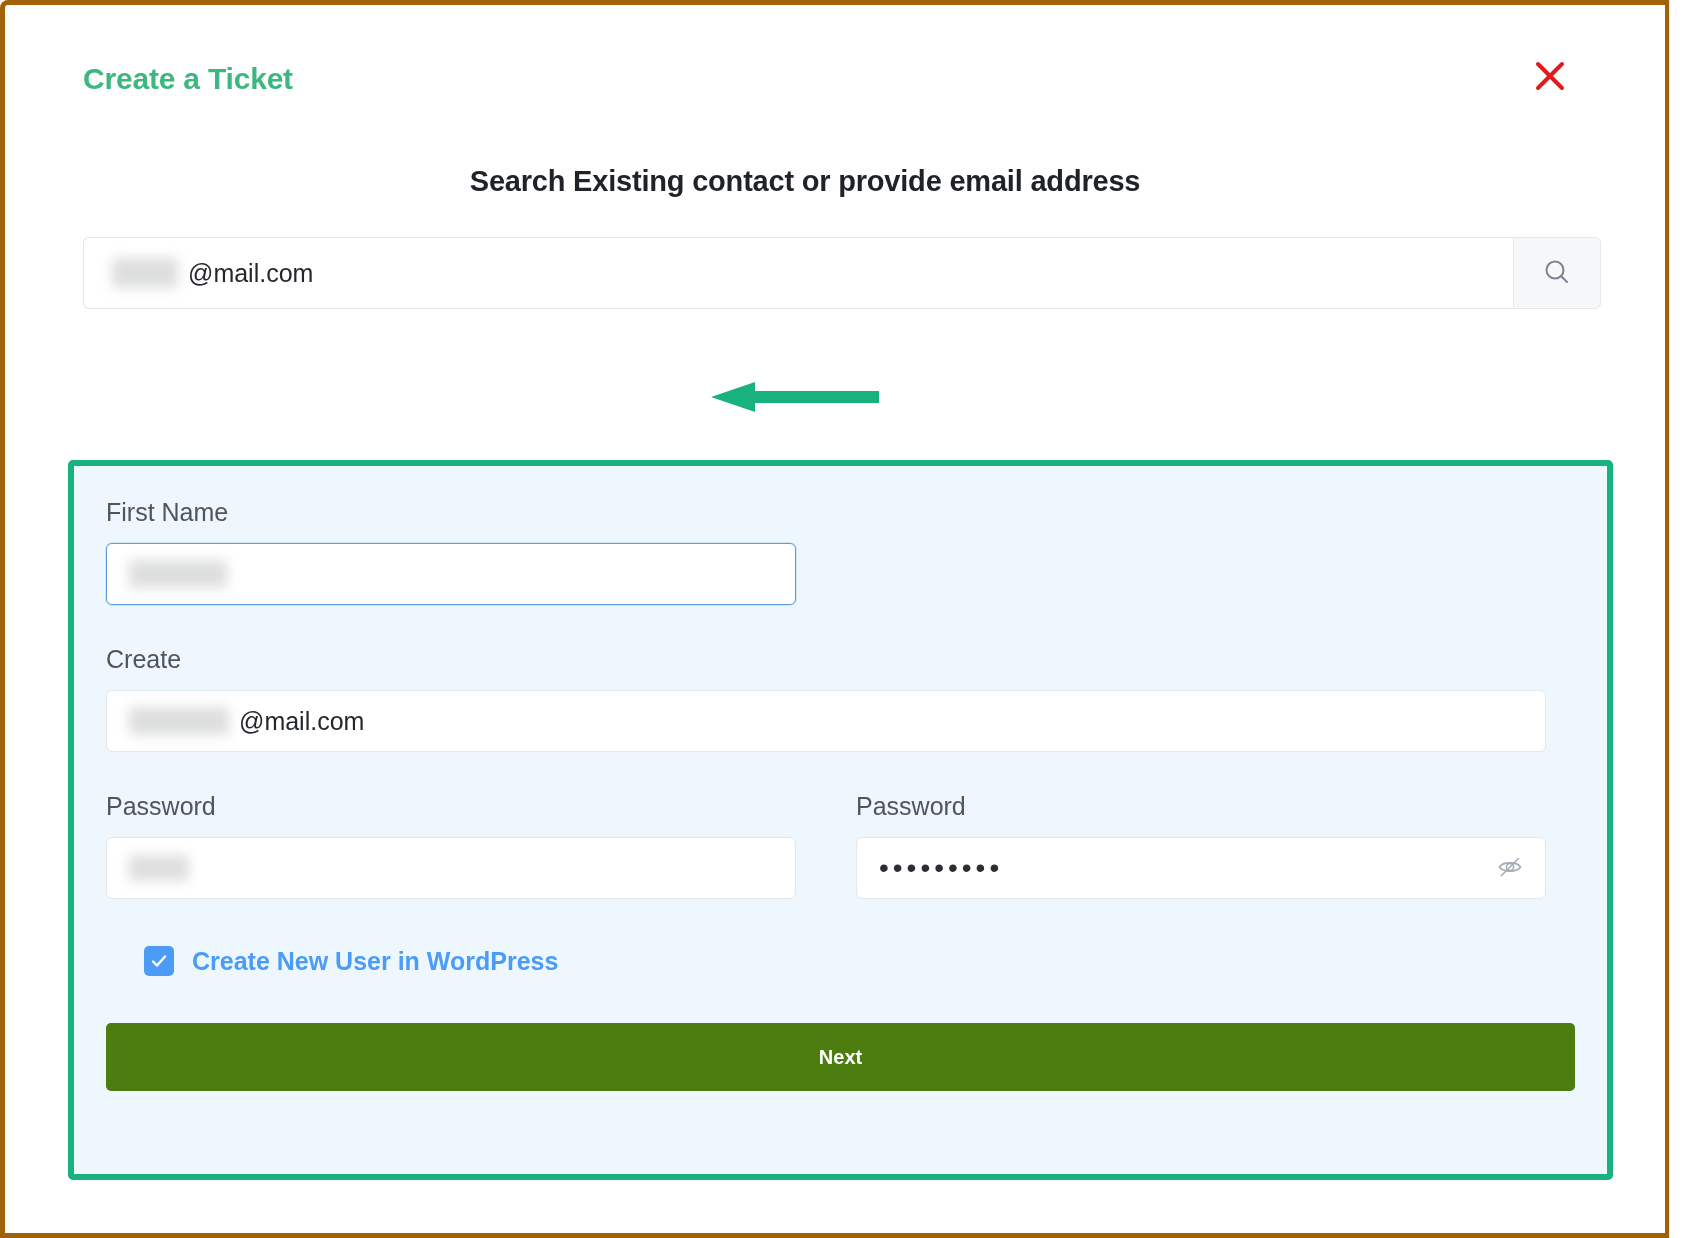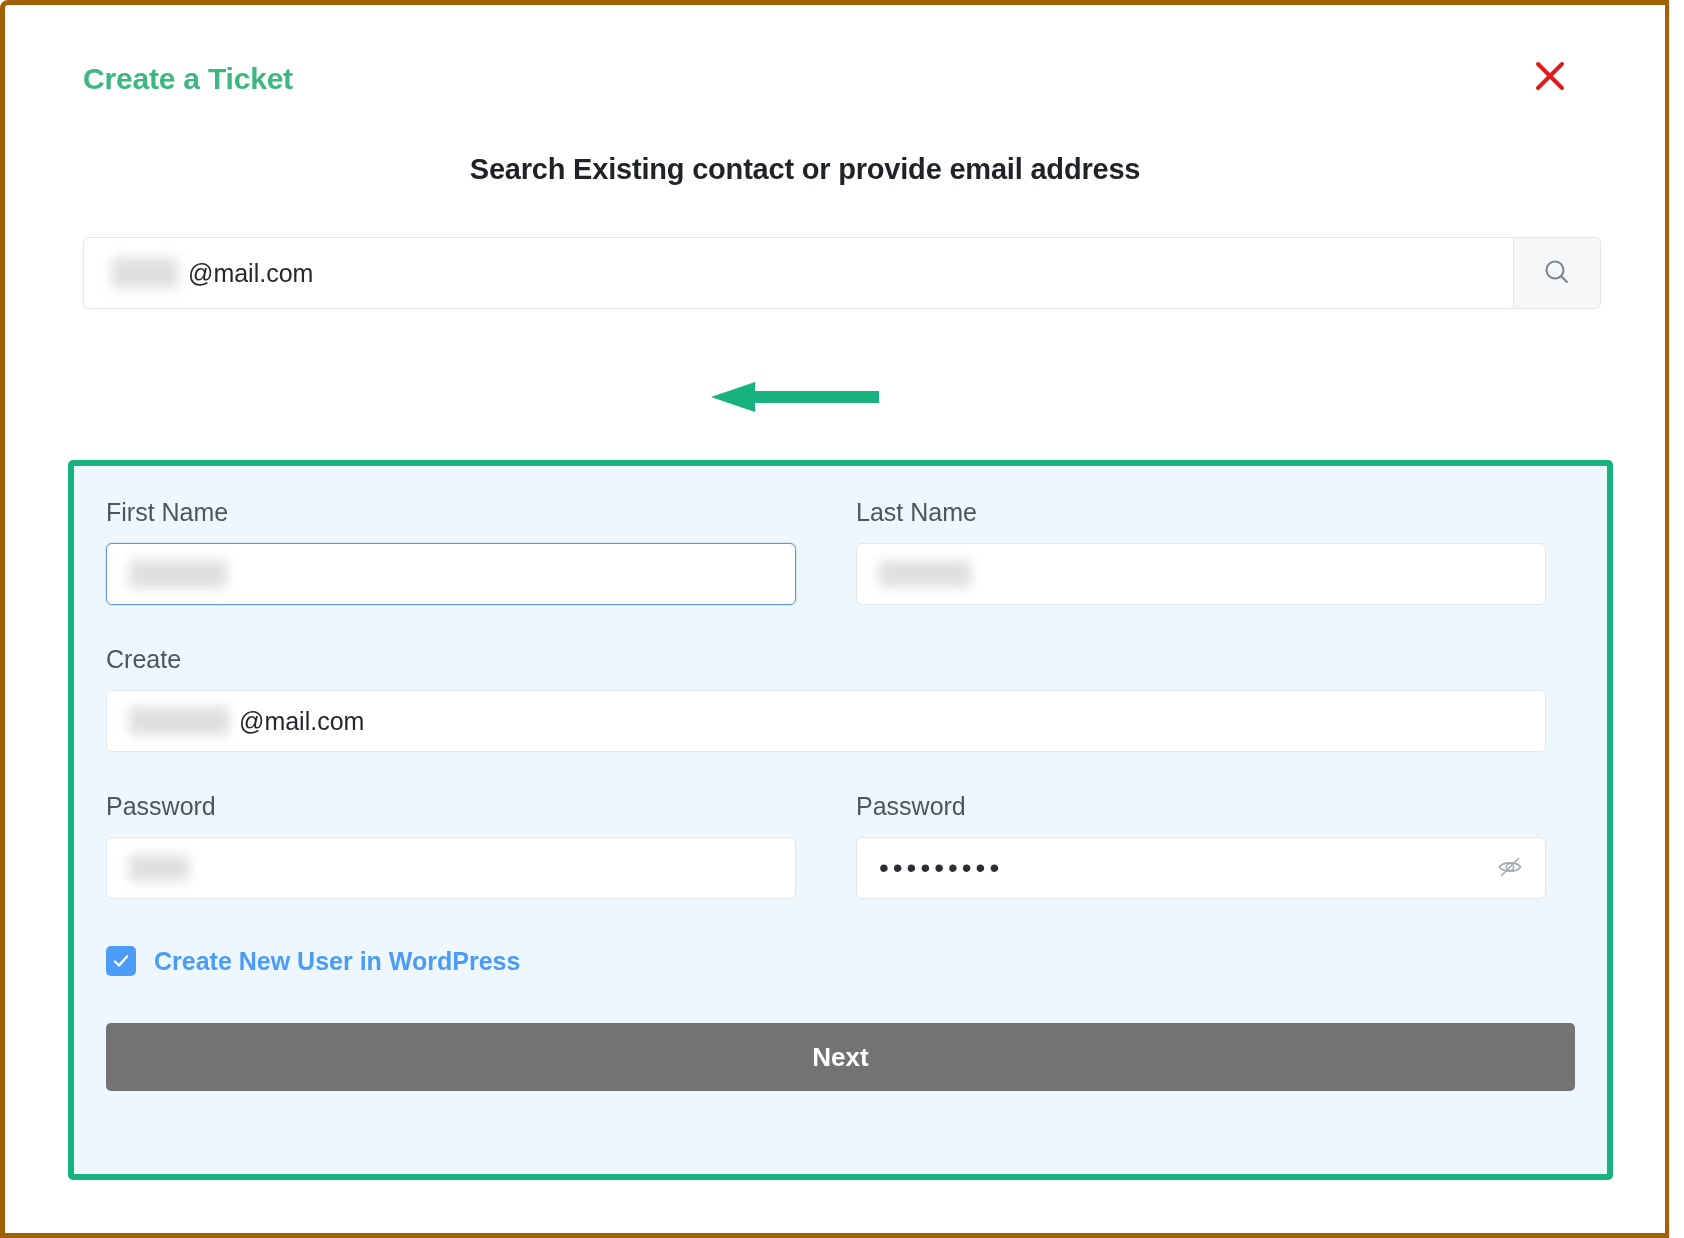--- a/index.html
+++ b/index.html
@@ -59,21 +59,21 @@
     background: transparent;
     border: none;
     padding: 0;
   }
   .close-button svg { display: block; }
 
   
   .section-heading {
     position: absolute;
     left: 0;
-    top: 148px;
+    top: 160px;
     width: 1600px;
     text-align: center;
     font-size: 29px;
     font-weight: bold;
     color: #1f2227;
     letter-spacing: -0.2px;
   }
 
   
   .search-row {
@@ -241,39 +241,40 @@
     background: transparent;
     border: none;
     padding: 0;
   }
 
   .wp-check-row {
     margin-top: 46px;
     display: flex;
     align-items: center;
     height: 32px;
+    margin-left: 38px;
   }
   .wp-check-label {
     margin-left: 18px;
     font-size: 25px;
     font-weight: bold;
     color: #4a9cf6;
     white-space: nowrap;
     cursor: pointer;
   }
 
   .next-button {
     margin-top: 46px;
     width: 100%;
     height: 68px;
-    background: #737373;
+    background: #4d7c0f;
     border: none;
     border-radius: 5px;
     color: #ffffff;
-    font-size: 26px;
+    font-size: 20px;
     font-weight: bold;
     font-family: "Liberation Sans", sans-serif;
     cursor: pointer;
     display: flex;
     align-items: center;
     justify-content: center;
   }
 
   
   .page-edge {
@@ -329,26 +330,20 @@
   </div>
 
   <div class="new-contact-panel">
     <div class="panel-inner">
 
       <div class="field-grid">
         <div class="field-col">
           <label class="field-label">First Name</label>
           <div class="field-input focused">
             <span class="redacted r-first"></span>
-          </div>
-        </div>
-        <div class="field-col">
-          <label class="field-label">Last Name</label>
-          <div class="field-input">
-            <span class="redacted r-last"></span>
           </div>
         </div>
       </div>
 
       <div class="field-row-gap"></div>
 
       <div class="field-grid">
         <div class="field-col full">
           <label class="field-label">Create</label>
           <div class="field-input">

